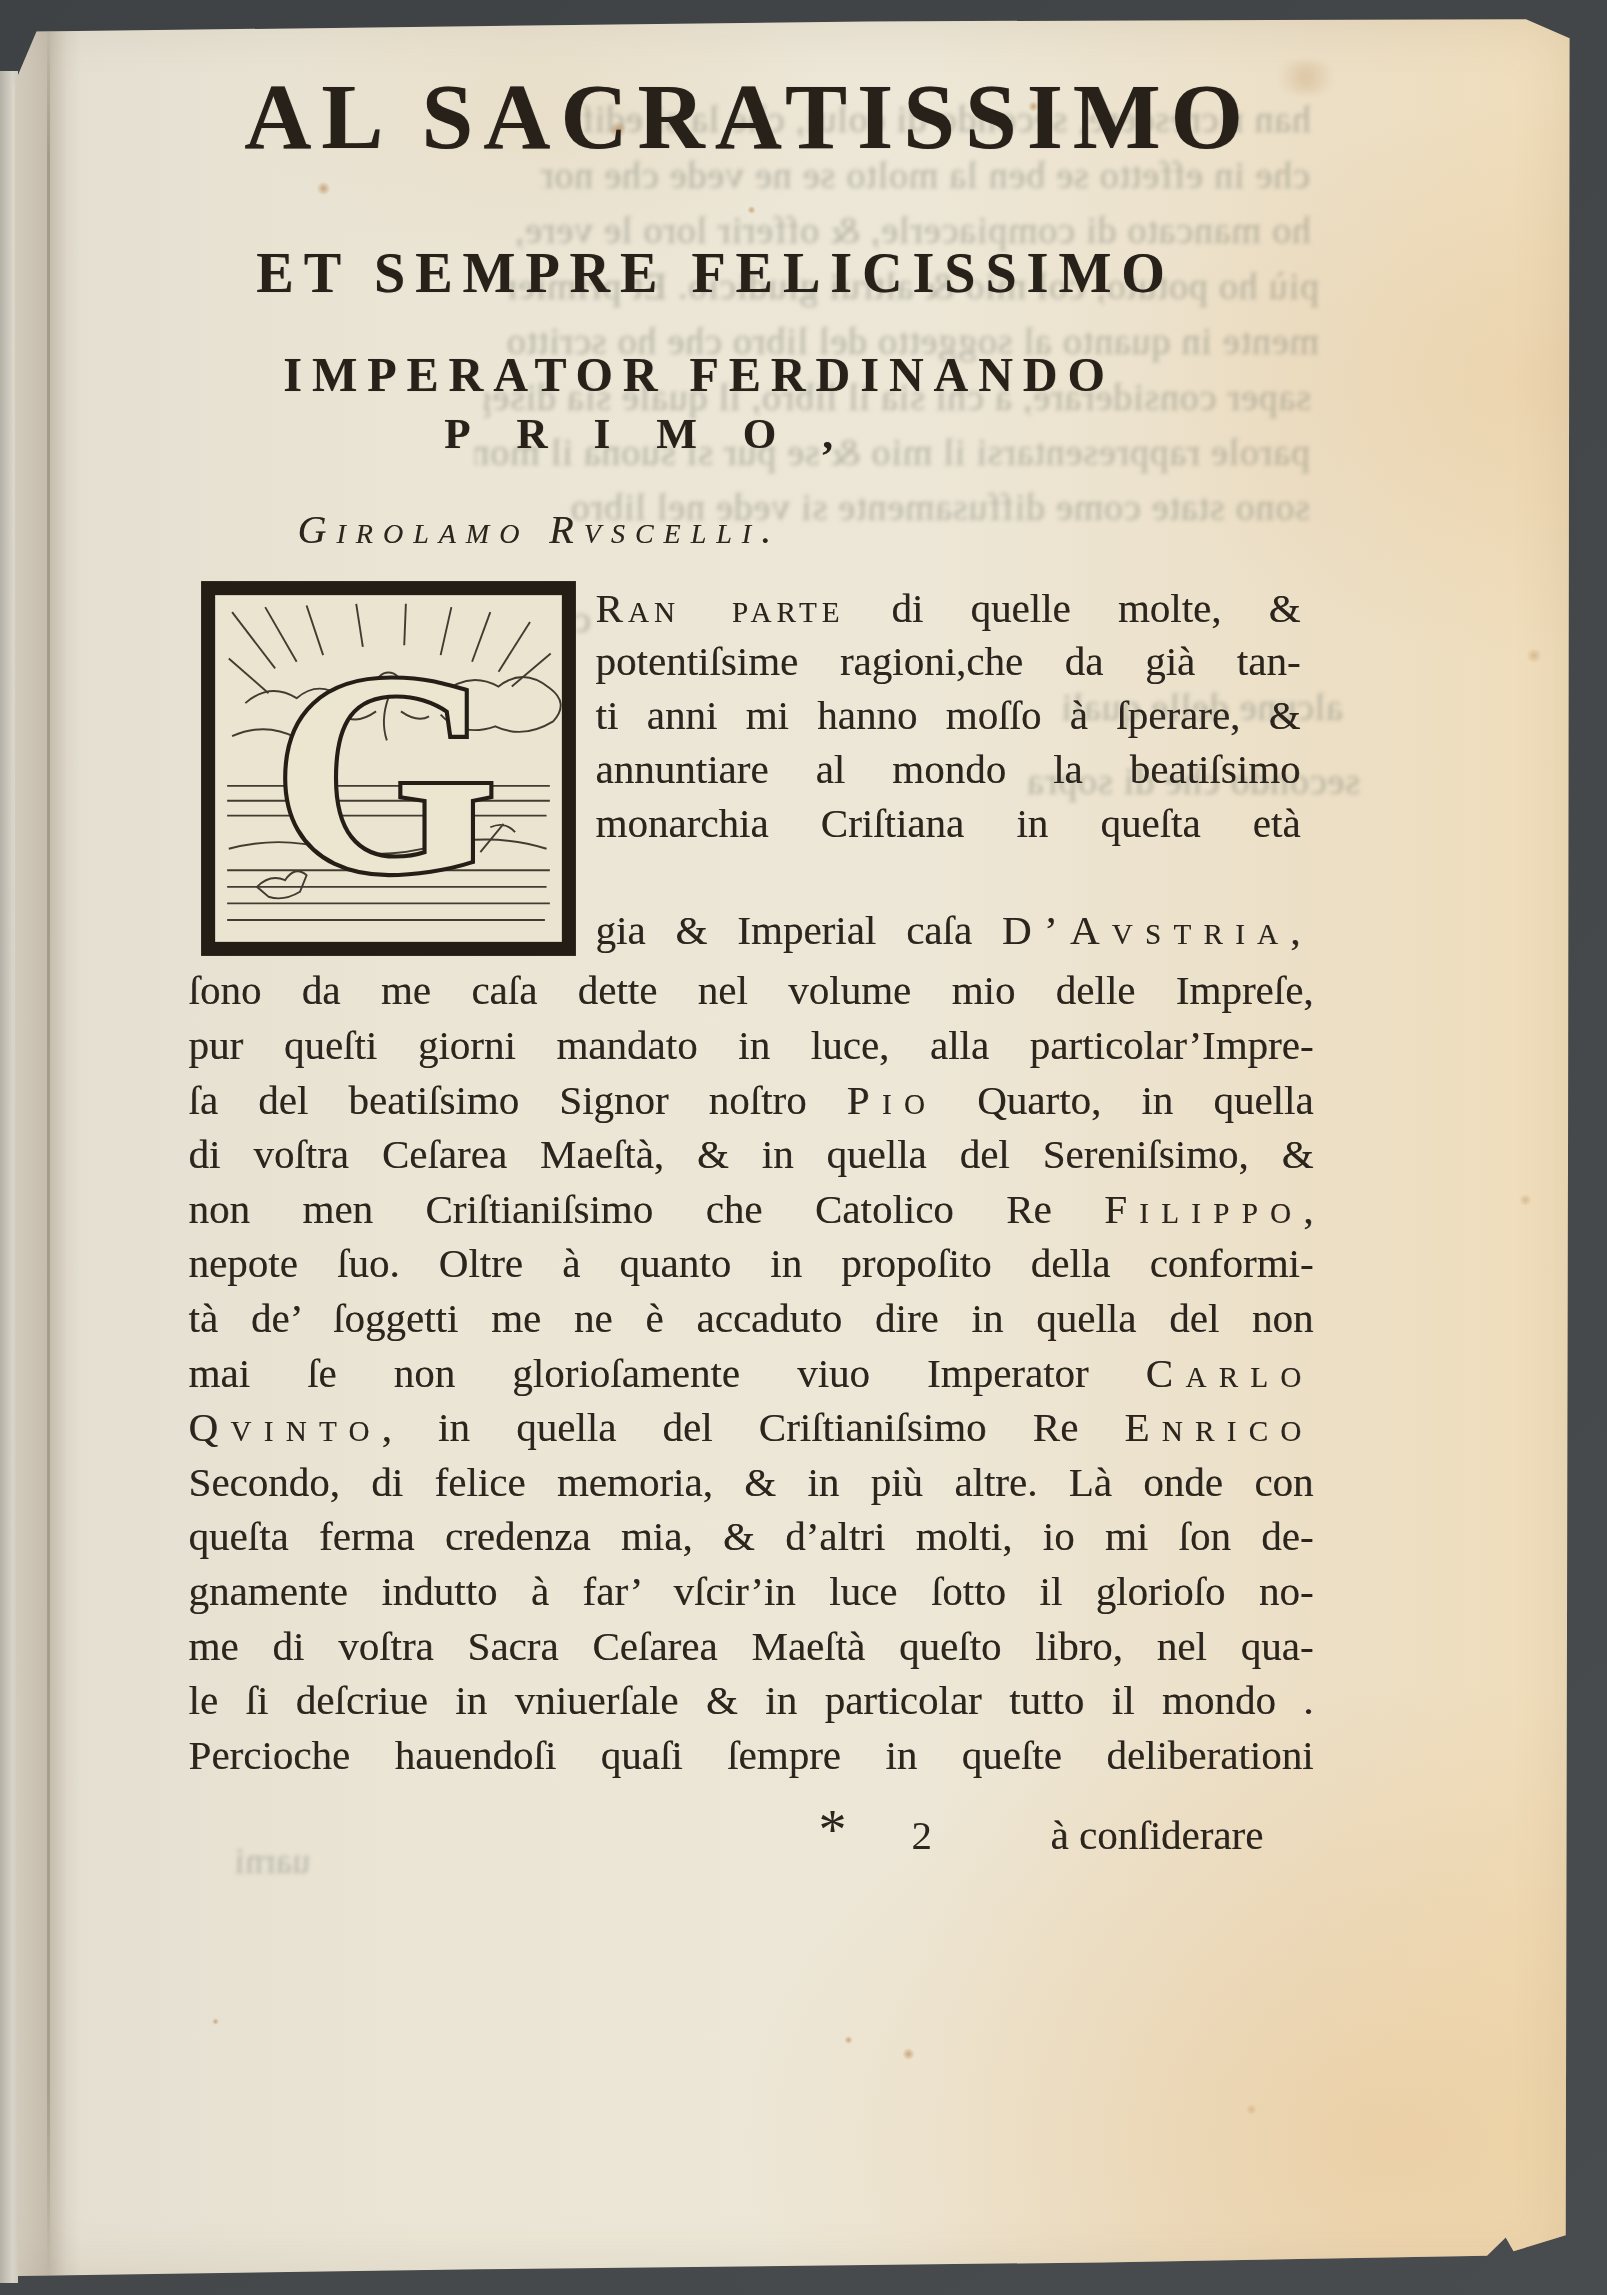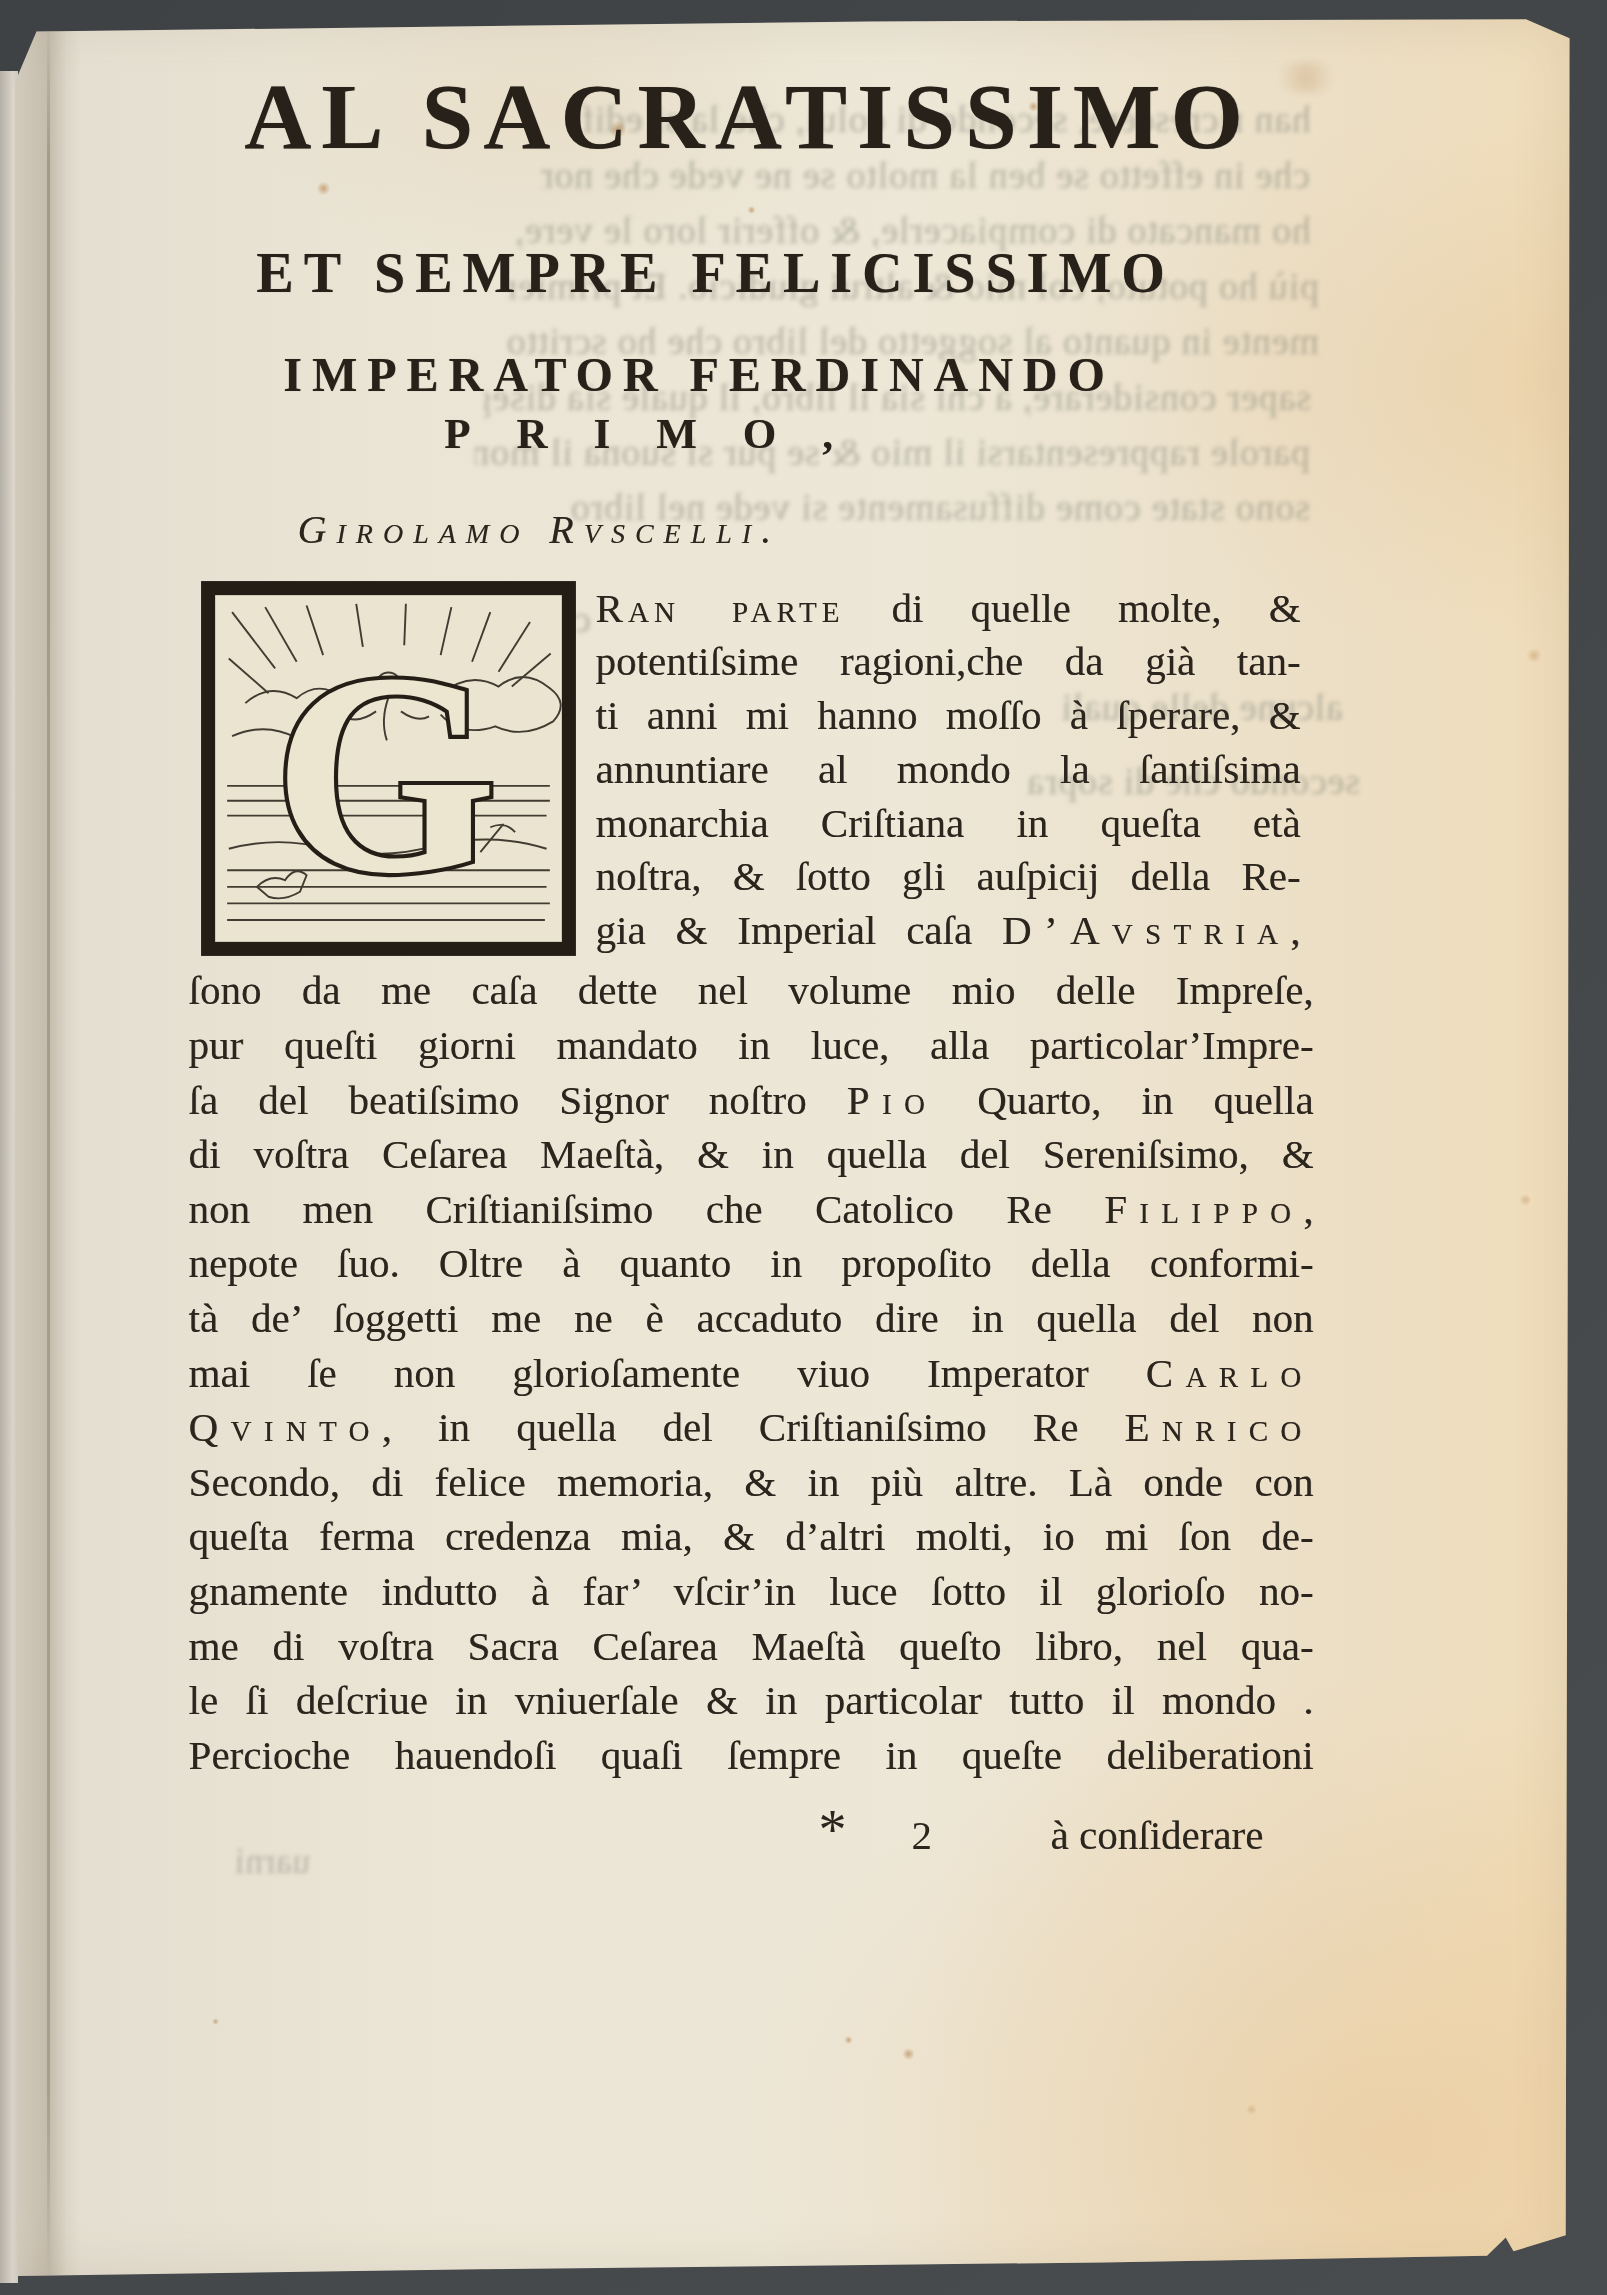--- a/index.html
+++ b/index.html
@@ -160,23 +160,22 @@
         <path d="M229,143 q-10,28 -2,52 M214,160 q-20,14 -34,8 M244,160 q20,14 34,6"></path>
         <path d="M70,372 q16,-16 34,-8 q12,-18 26,-6 l-8,20 q-20,12 -38,6 z"></path>
         <path d="M340,330 l28,-34 M352,300 q18,-8 30,6"></path>
       </g>
       <text x="225" y="352" text-anchor="middle" font-size="348" font-weight="bold" font-family="Liberation Serif, DejaVu Serif, serif" fill="#ece5d0" stroke="#241e17" stroke-width="10" style="paint-order:stroke">G</text>
     </svg>
 
     <div class="bl beside" style="top:616px">potentiſsime ragioni,che da già tan-</div>
     <div class="bl beside" style="top:563px"><span class="sc">Ran parte</span><span> di quelle molte, &amp;</span></div>
     <div class="bl beside" style="top:670px">ti anni mi hanno moſſo à ſperare, &amp;</div>
-    <div class="bl beside" style="top:724px">annuntiare al mondo la ſantiſsima</div>
+    <div class="bl beside" style="top:724px">annuntiare al mondo la beatiſsimo</div>
     <div class="bl beside" style="top:778px">monarchia Criſtiana in queſta età</div>
-    <div class="bl beside" style="top:831px">noſtra, &amp; ſotto gli auſpicij della Re-</div>
     <div class="bl beside" style="top:885px"><span>gia &amp; Imperial caſa </span><span class="spname">D’Avstria</span><span>,</span></div>
 
     <div class="bl full" style="top:945px">ſono da me caſa dette nel volume mio delle Impreſe,</div>
     <div class="bl full" style="top:1000px">pur queſti giorni mandato in luce, alla particolar’Impre-</div>
     <div class="bl full" style="top:1055px"><span>ſa del beatiſsimo Signor noſtro </span><span class="spname">Pio</span><span> Quarto, in quella</span></div>
     <div class="bl full" style="top:1109px">di voſtra Ceſarea Maeſtà, &amp; in quella del Sereniſsimo, &amp;</div>
     <div class="bl full" style="top:1164px"><span>non men Criſtianiſsimo che Catolico Re </span><span class="spname">Filippo</span><span>,</span></div>
     <div class="bl full" style="top:1218px">nepote ſuo. Oltre à quanto in propoſito della conformi-</div>
     <div class="bl full" style="top:1273px">tà de’ ſoggetti me ne è accaduto dire in quella del non</div>
     <div class="bl full" style="top:1328px"><span>mai ſe non glorioſamente viuo Imperator </span><span class="spname">Carlo</span></div>

